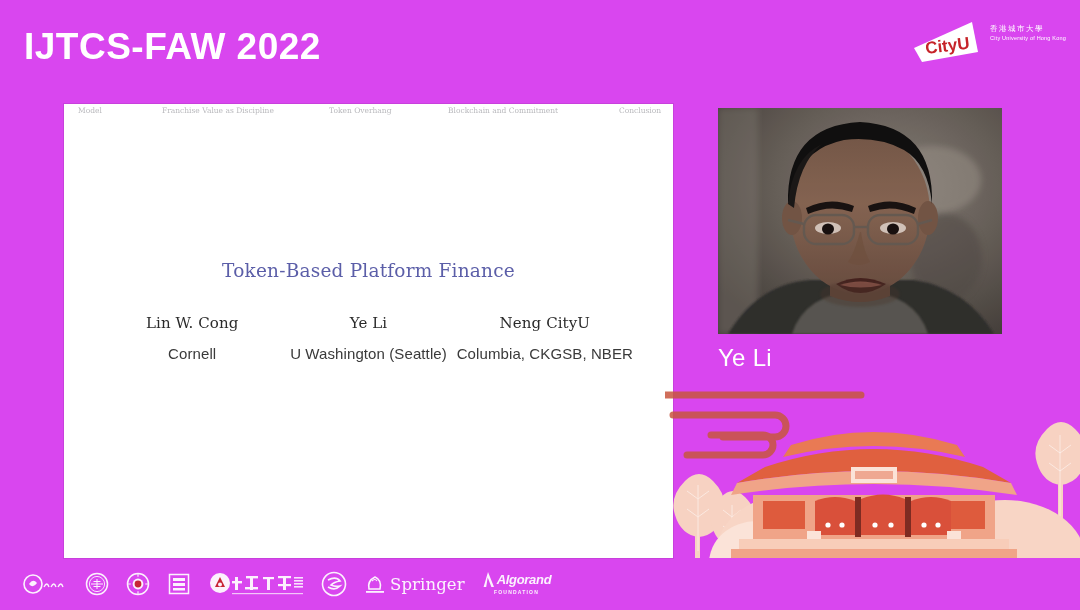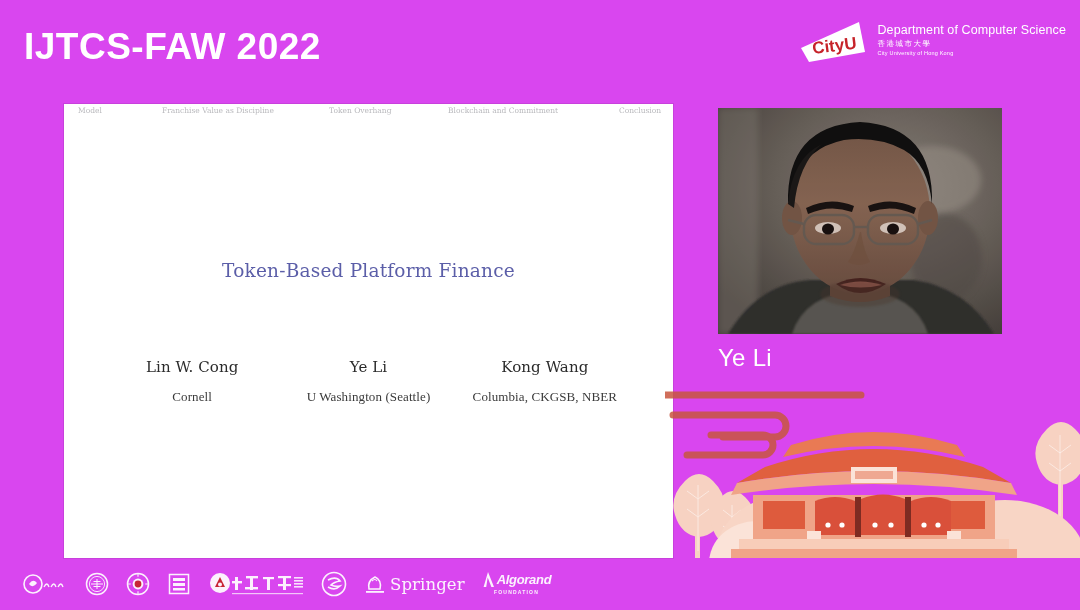--- a/index.html
+++ b/index.html
@@ -48,30 +48,30 @@
     font-size:7.5px; color:#b9b9bd; white-space:nowrap;
   }
   #slide-title {
     position:absolute; left:0; right:0; top:156px;
     text-align:center;
     font-family:"DejaVu Serif", serif;
     font-size:18.5px; color:#5b5ea8; letter-spacing:0.2px;
   }
   #authors {
     position:absolute; left:40px; right:40px; top:210px;
-    display:flex; justify-content:center;margin-top:44px;
+    display:flex; justify-content:flex-end;
   }
   #authors .author { flex:1 1 0; text-align:center; }
   #authors .name {
     font-family:"DejaVu Serif", serif;
     font-size:15px; color:#2b2b2b; letter-spacing:0.1px;
   }
   #authors .affil {
-    font-family:Liberation Serif, serif;
-    font-size:13px; color:#3a3a3a; margin-top:13px; letter-spacing:0.1px;
+    font-family:Liberation Sans, sans-serif;
+    font-size:15px; color:#3a3a3a; margin-top:13px; letter-spacing:0.1px;
   }
 
   
   #video-wrap {
     position:absolute; left:718px; top:108px;
     width:284px; height:226px;
     overflow:hidden; background:#5a5450;
   }
   #video-canvas { position:absolute; inset:0; }
   #speaker-name {
@@ -114,21 +114,20 @@
   <div id="conf-title">IJTCS-FAW 2022</div>
 
   <div id="cityu-logo">
     <div id="cityu-mark">
       <svg width="70" height="48" viewBox="0 0 70 48">
         <path d="M2 30 L60 4 L66 34 L10 44 Z" fill="#ffffff"></path>
         <text x="14" y="36" font-family="Liberation Sans, sans-serif" font-size="17" font-weight="bold" fill="#c62329" transform="rotate(-7 14 36)">CityU</text>
       </svg>
     </div>
     <div id="cityu-text">
-      <div class="dept">Department of Computer Science</div>
       <div class="cn">香港城市大學</div>
       <div class="en">City University of Hong Kong</div>
     </div>
   </div>
 
   <div id="slide">
     <div id="slide-nav">
       <span class="nav-item" style="left:14px">Model</span>
       <span class="nav-item" style="left:98px">Franchise Value as Discipline</span>
       <span class="nav-item" style="left:265px">Token Overhang</span>
@@ -141,21 +140,21 @@
     <div id="authors">
       <div class="author">
         <div class="name">Lin W. Cong</div>
         <div class="affil">Cornell</div>
       </div>
       <div class="author">
         <div class="name">Ye Li</div>
         <div class="affil">U Washington (Seattle)</div>
       </div>
       <div class="author">
-        <div class="name">Kong Wang</div>
+        <div class="name">Neng CityU</div>
         <div class="affil">Columbia, CKGSB, NBER</div>
       </div>
     </div>
   </div>
 
   <div id="video-wrap">
     <svg id="video-canvas" width="284" height="226" viewBox="0 0 284 226" preserveAspectRatio="xMidYMid slice">
       <defs>
         <radialGradient id="bgG" cx="60%" cy="35%" r="75%">
           <stop offset="0%" stop-color="#8d857e"></stop>

